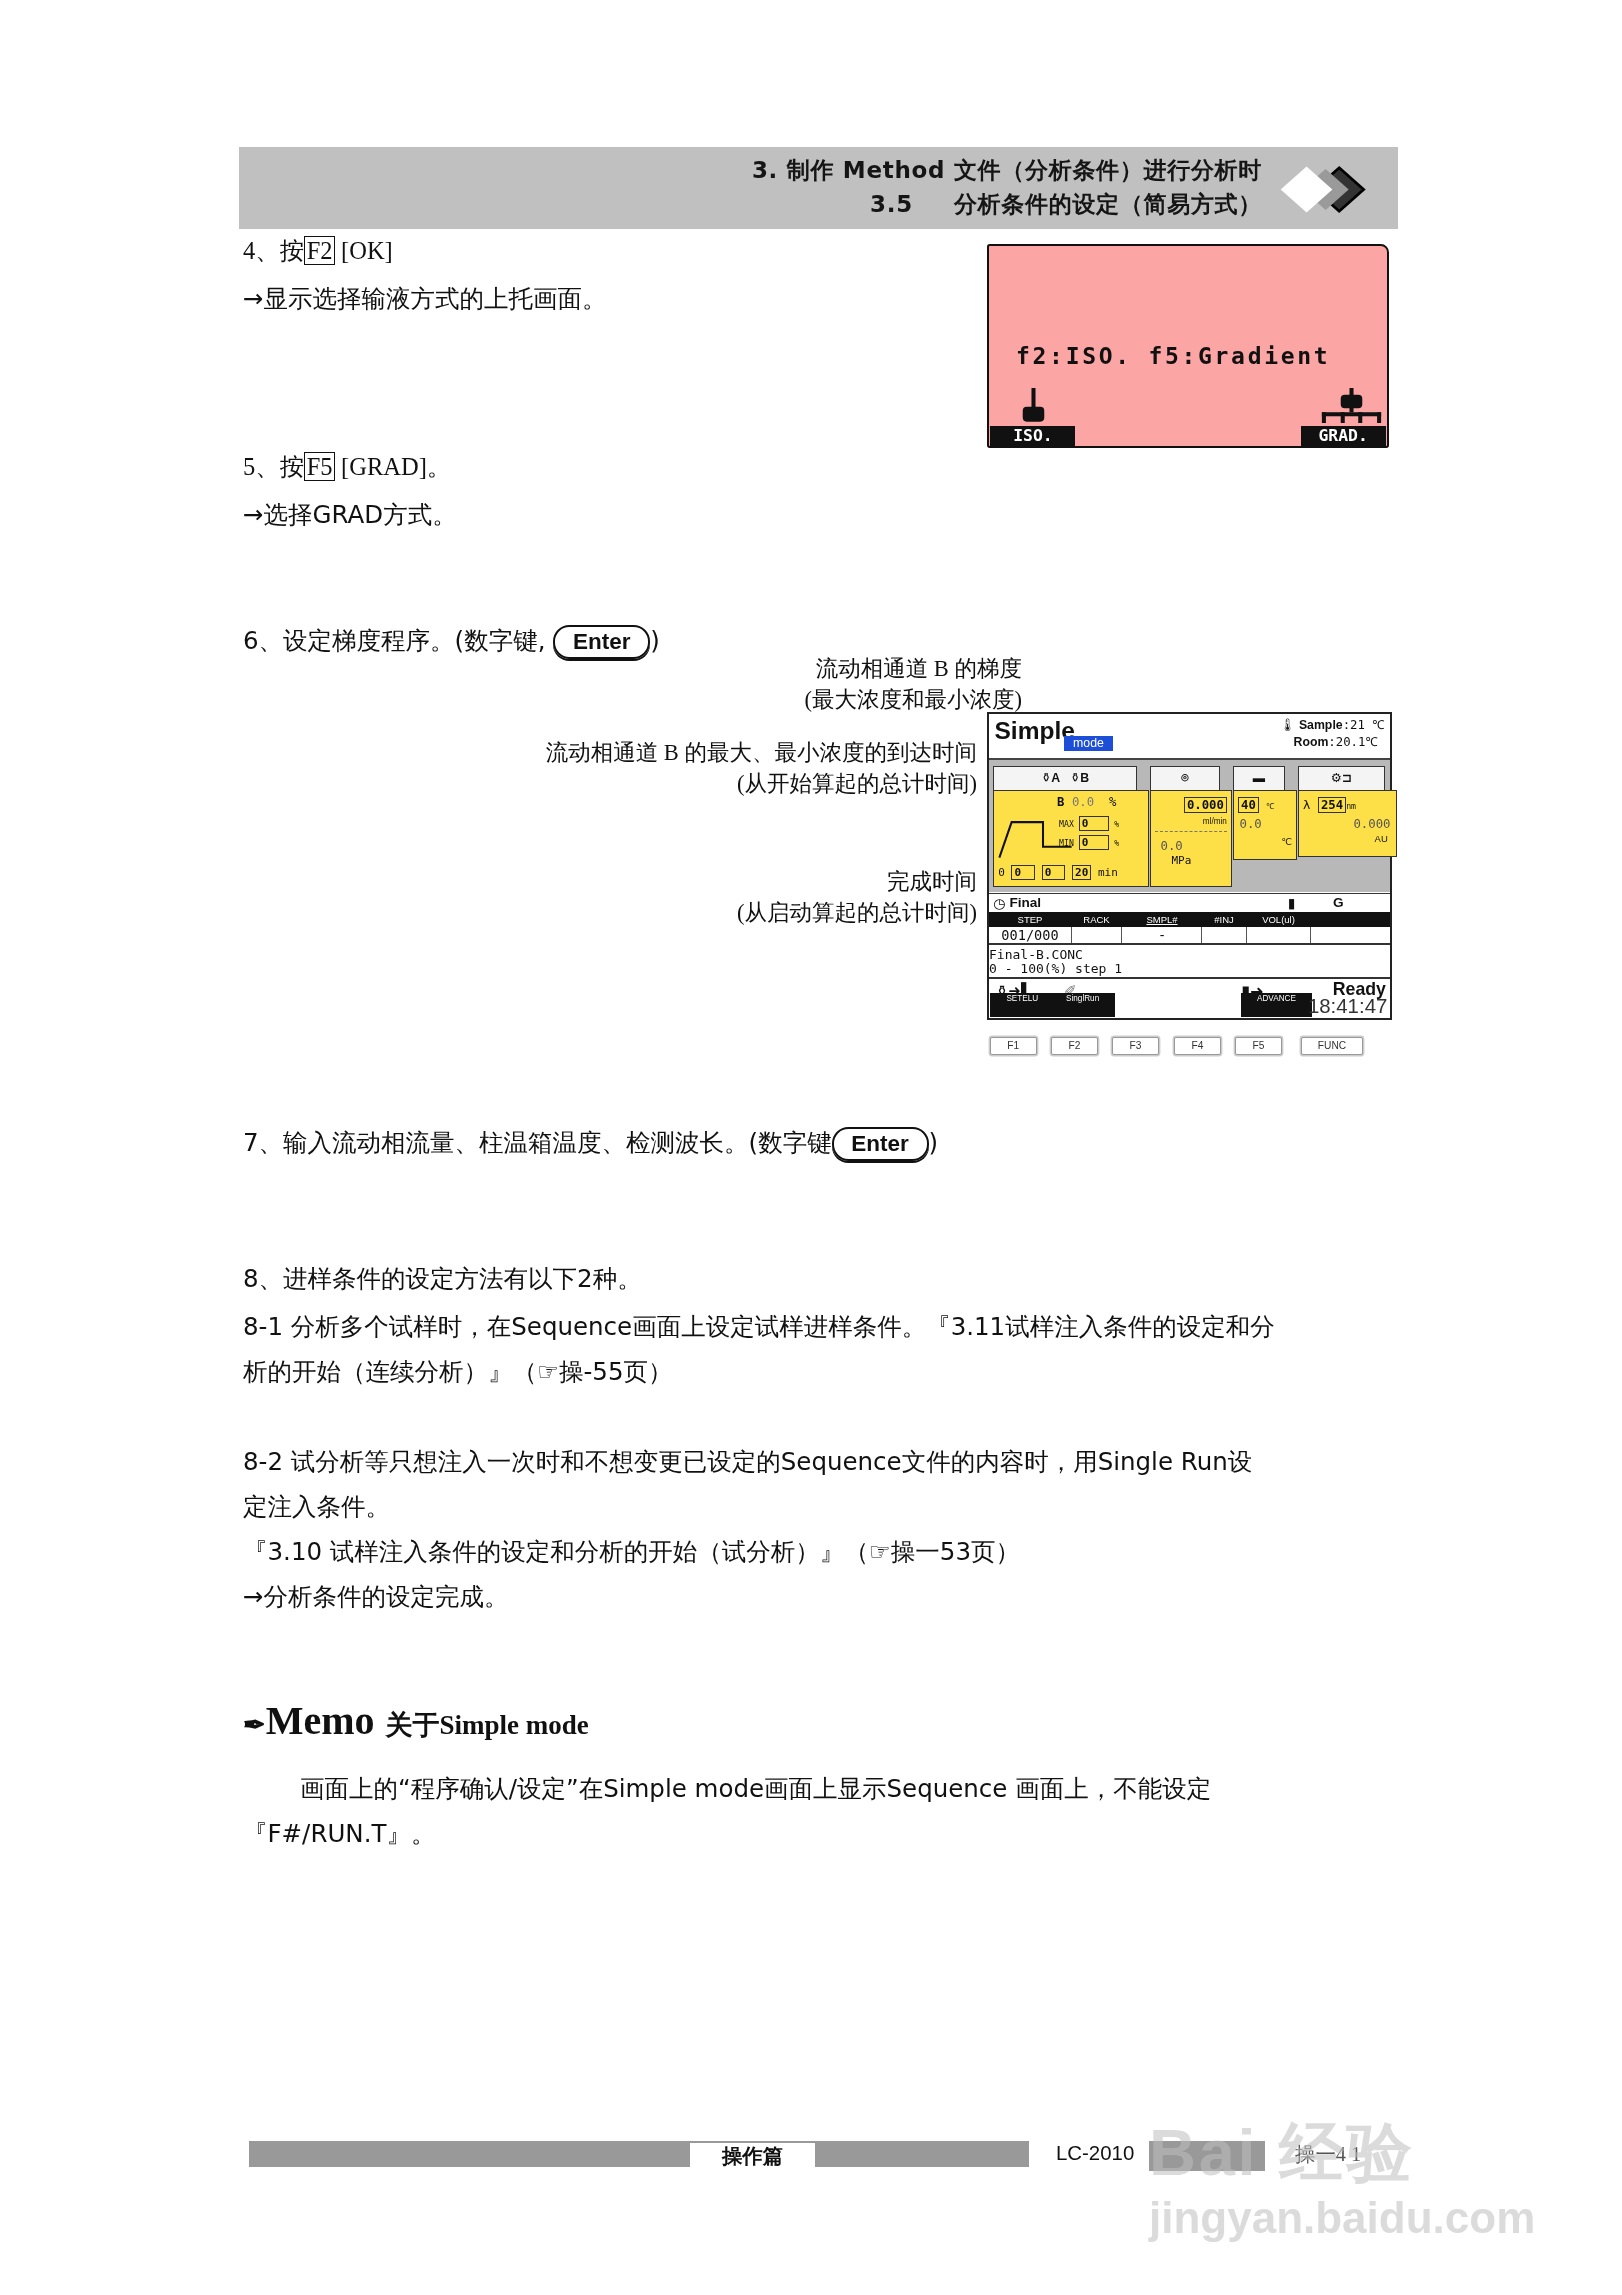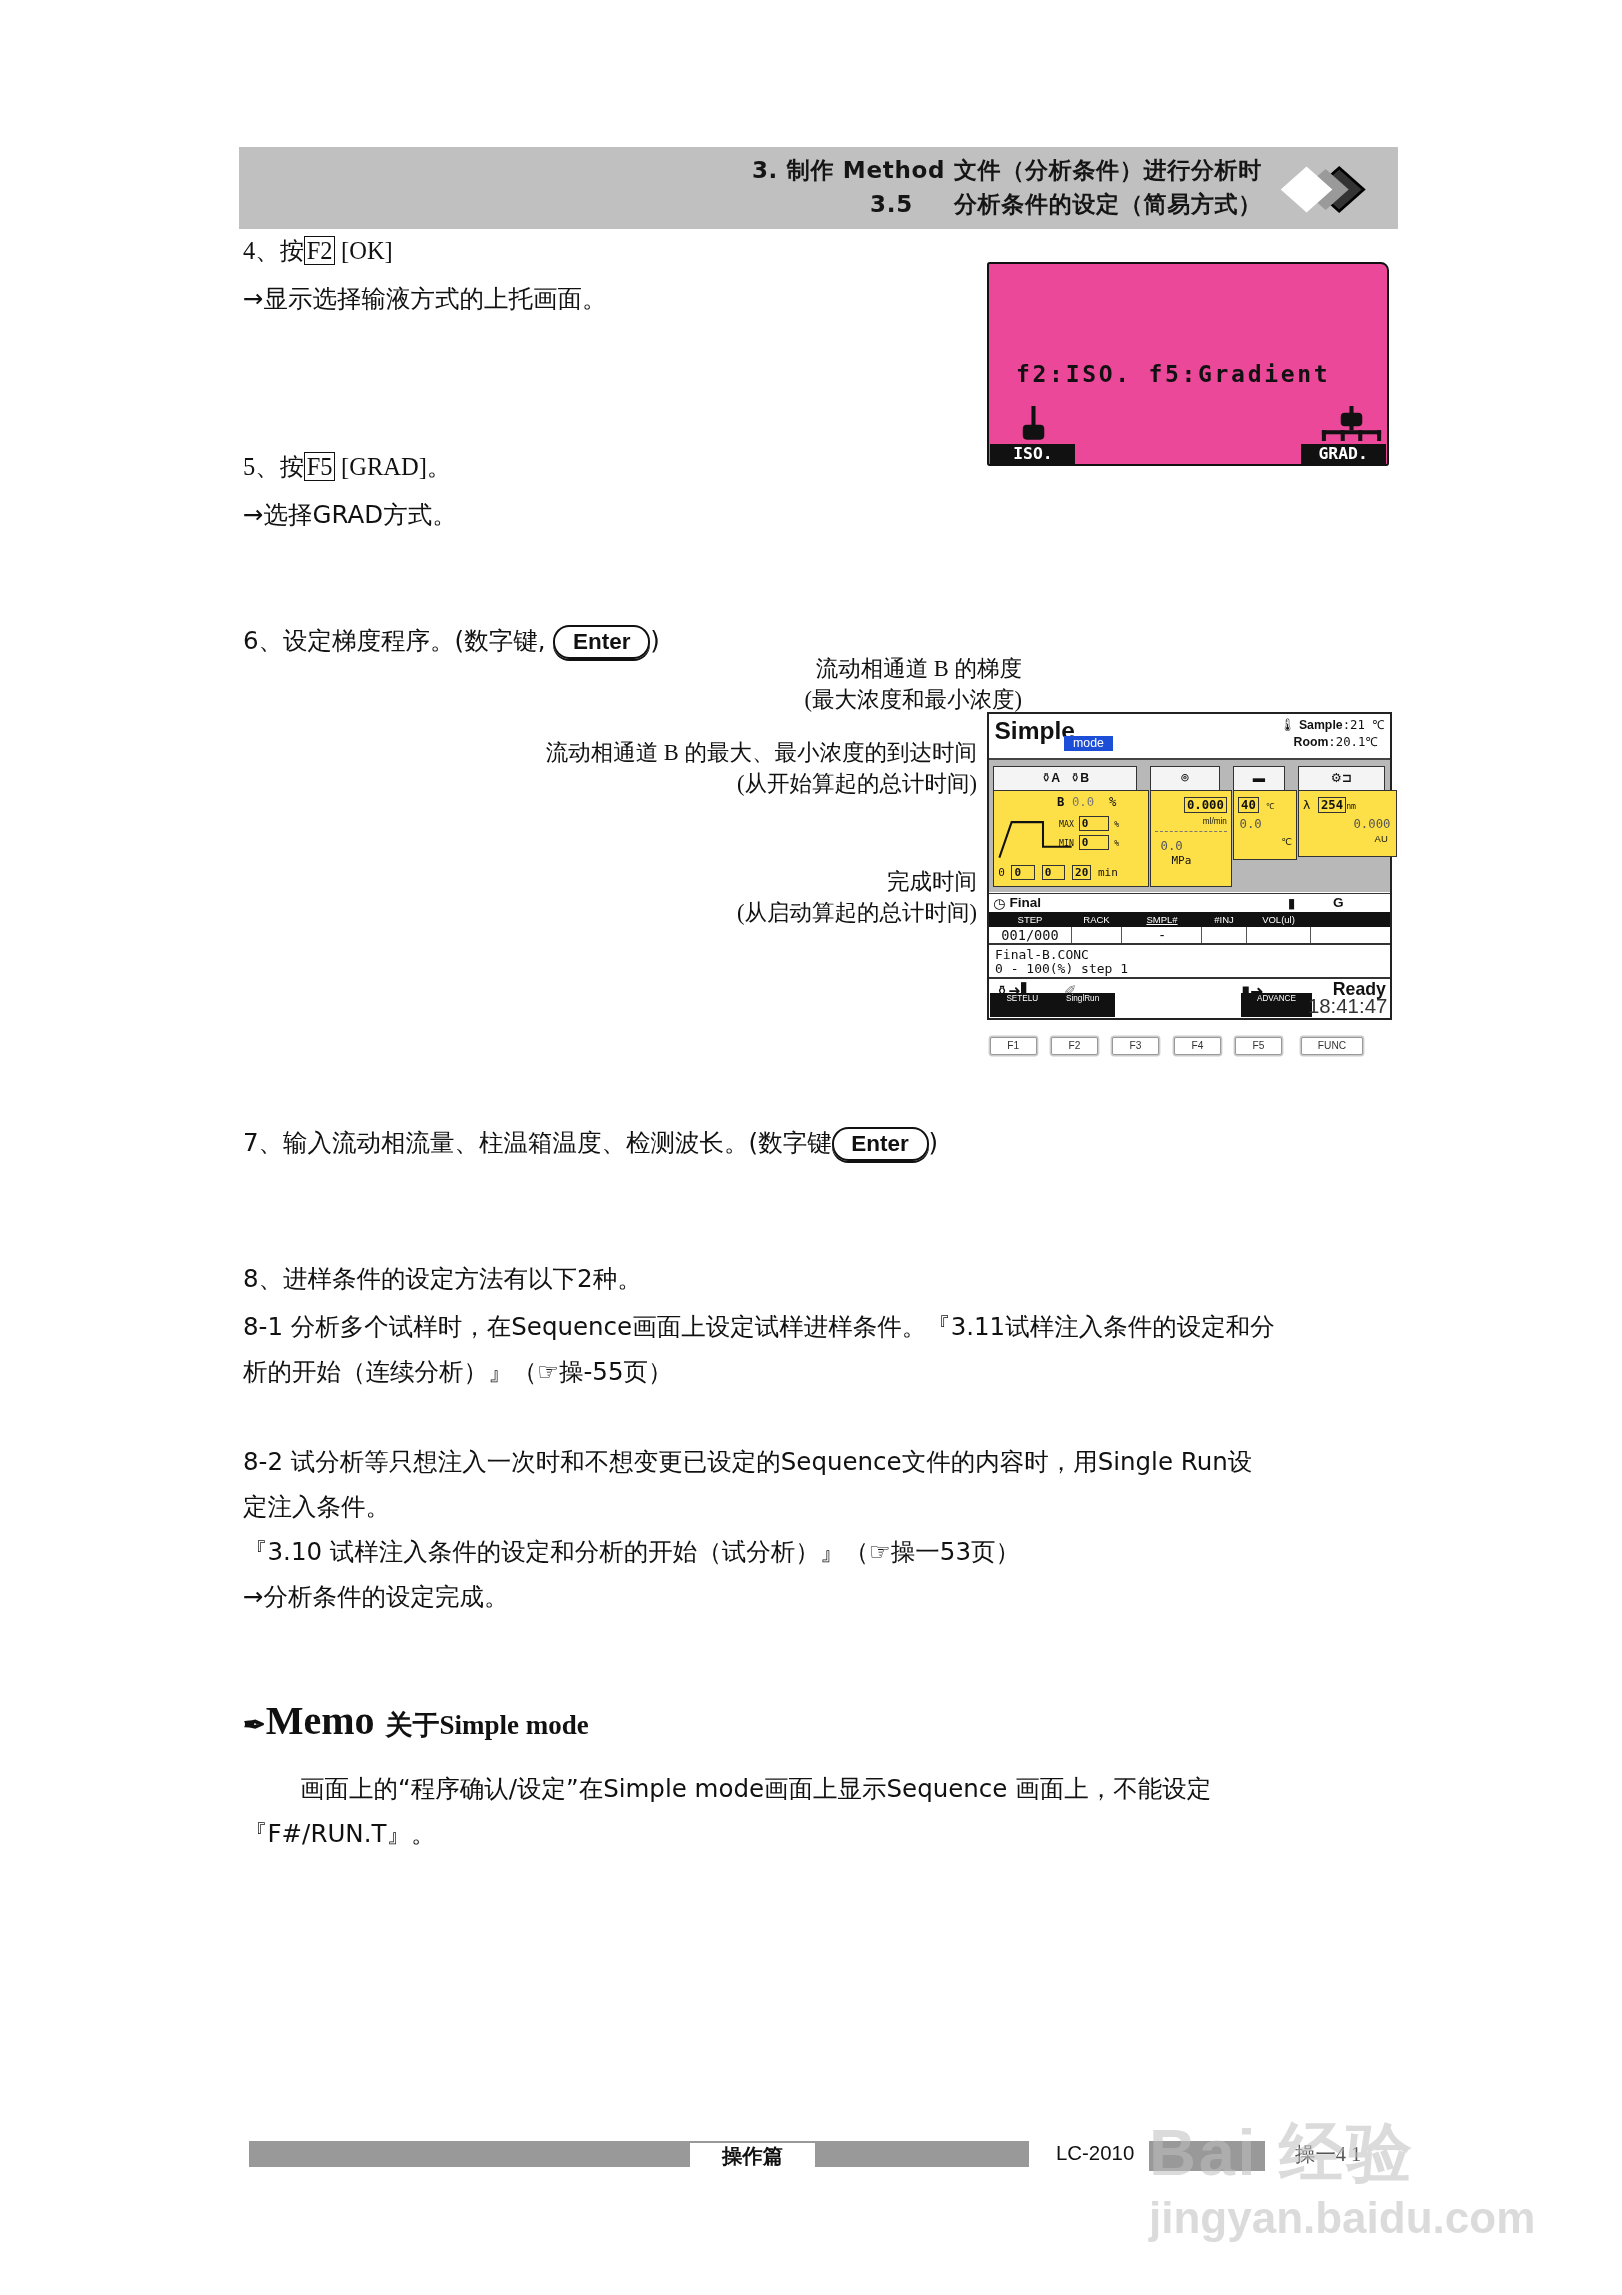--- a/index.html
+++ b/index.html
@@ -19,21 +19,21 @@
   
   .para { position:absolute; font-size:24.5px; line-height:33px; white-space:nowrap;
           font-family:"DejaVu Sans","Liberation Sans",sans-serif; }
   .serif { font-family:"Liberation Serif","DejaVu Serif",serif; }
   .keybox { display:inline-block; border:1.4px solid #111; padding:0 1.4px; line-height:27px; font-family:"Liberation Serif",serif; }
   .enter-key { display:inline-block; border:2px solid #111; border-radius:16.4px; padding:0 17.7px; font-weight:bold;
                font-family:"Liberation Sans","DejaVu Sans",sans-serif; font-size:22.5px; line-height:29px; height:30px;
                box-shadow:0 2px 0 #111; vertical-align:middle; }
 
   
-  .lcd1 { left:987px; top:262px; width:398px; height:200px; border:2.7px solid #111; border-radius:2.7px 8.2px 2.7px 2.7px; background:#ec4899; }
+  .lcd1 { left:987px; top:244px; width:398px; height:200px; border:2.7px solid #111; border-radius:2.7px 8.2px 2.7px 2.7px; background:#fca5a5; }
   .lcd1 .msg { position:absolute; left:27px; top:97px; font-family:"DejaVu Sans Mono","Liberation Mono",monospace; font-weight:bold;
                font-size:23px; letter-spacing:2.7px; white-space:nowrap; }
   .lcd1 .softkey { position:absolute; bottom:0; height:20.4px; background:#111; color:#fff; font-family:"DejaVu Sans Mono",monospace;
                font-size:16.4px; line-height:20.4px; text-align:center; font-weight:bold; }
 
   
   .anno { position:absolute; font-family:"Liberation Serif","DejaVu Serif",serif; font-size:22.5px; line-height:31px; text-align:right; white-space:nowrap; }
 
   
   .lcd2 { left:987px; top:712px; width:401px; height:304px; border:2.7px solid #222; background:#fff; font-family:"Liberation Sans","DejaVu Sans",sans-serif; }
@@ -45,21 +45,21 @@
   .workarea { position:absolute; left:0; top:46px; width:401px; height:132px; background:#b8b8b8; }
   .panel { position:absolute; background:#fde047; border:1.4px solid #333;padding-left:12px; }
   .panel-head { position:absolute; height:23px; background:#f4f4f4; border:1.4px solid #333; text-align:center; font-size:12.3px; line-height:23px; font-weight:bold; }
   .mono { font-family:"DejaVu Sans Mono","Liberation Mono",monospace; }
   .vbox { display:inline-block; border:1.4px solid #333; padding:0 2px; font-weight:bold; }
   .statusrow { position:absolute; left:0; top:179px; width:401px; height:19px; border-top:1.4px solid #333; font-weight:bold; font-size:13.6px; }
   .thead { position:absolute; left:0; top:198px; width:401px; height:15px; background:#111; color:#fff; font-size:9.5px; }
   .thead span, .trow span { position:absolute; top:0; height:15px; line-height:15px; text-align:center; }
   .trow { position:absolute; left:0; top:213px; width:401px; height:16.4px; border-bottom:2px solid #333; font-size:13.6px; }
   .trow span { border-right:0.7px solid #555; height:16.4px; line-height:16.4px; }
-  .msgarea { position:absolute; left:0; top:231px; width:401px; height:34px; border-bottom:2px solid #333; font-size:13px; line-height:14.3px; padding-left:6px; box-sizing:border-box; padding-top:2.7px; }
+  .msgarea { position:absolute; left:0; top:231px; width:401px; height:34px; border-bottom:2px solid #333; font-size:13px; line-height:14.3px; padding-left:0; box-sizing:border-box; padding-top:2.7px; }
   .bottombar { position:absolute; left:0; top:267px; width:401px; height:37px; }
   .sk { position:absolute; bottom:1.4px; height:24px; background:#111; color:#fff; font-size:8.2px; line-height:11px; padding:0 16px; }
   .ready { position:absolute; right:4.1px; top:0; font-size:17.7px; line-height:17.7px; font-weight:bold; text-align:right; }
   .clock { position:absolute; right:2.7px; top:16.4px; font-size:20.4px; line-height:19px; color:#333; }
 
   .fkeys { position:absolute; left:987px; top:1037px; width:395px; height:20.4px; }
   .fkey { position:absolute; top:0; width:45px; height:16.4px; border:1.4px solid #999; box-shadow:0 0 0 1.4px #ccc; border-radius:2px;
           font-family:"Liberation Sans",sans-serif; font-size:10.2px; line-height:16.4px; text-align:center; color:#333; background:#fff; }
 
   

